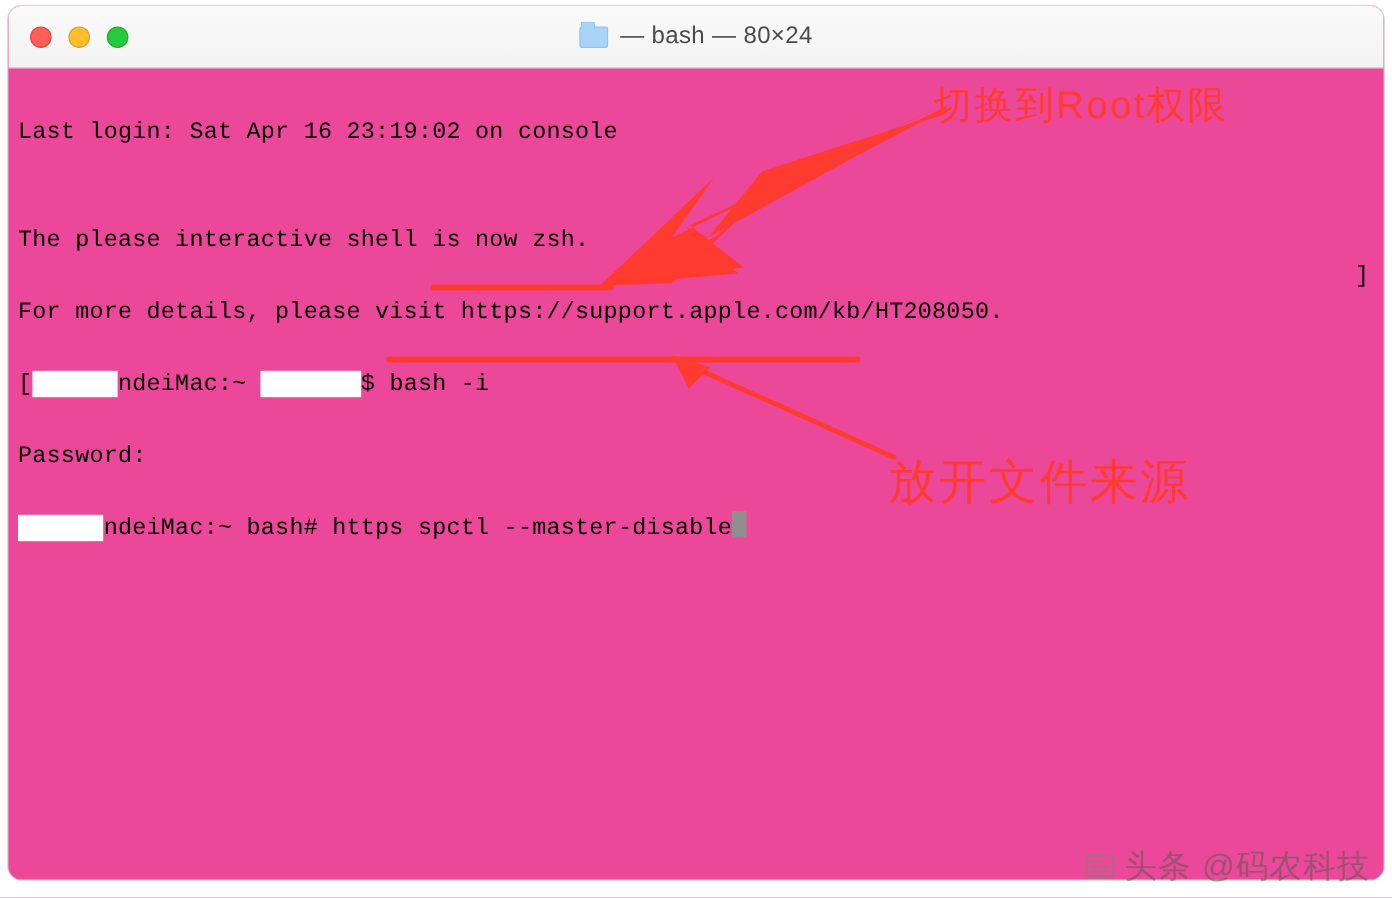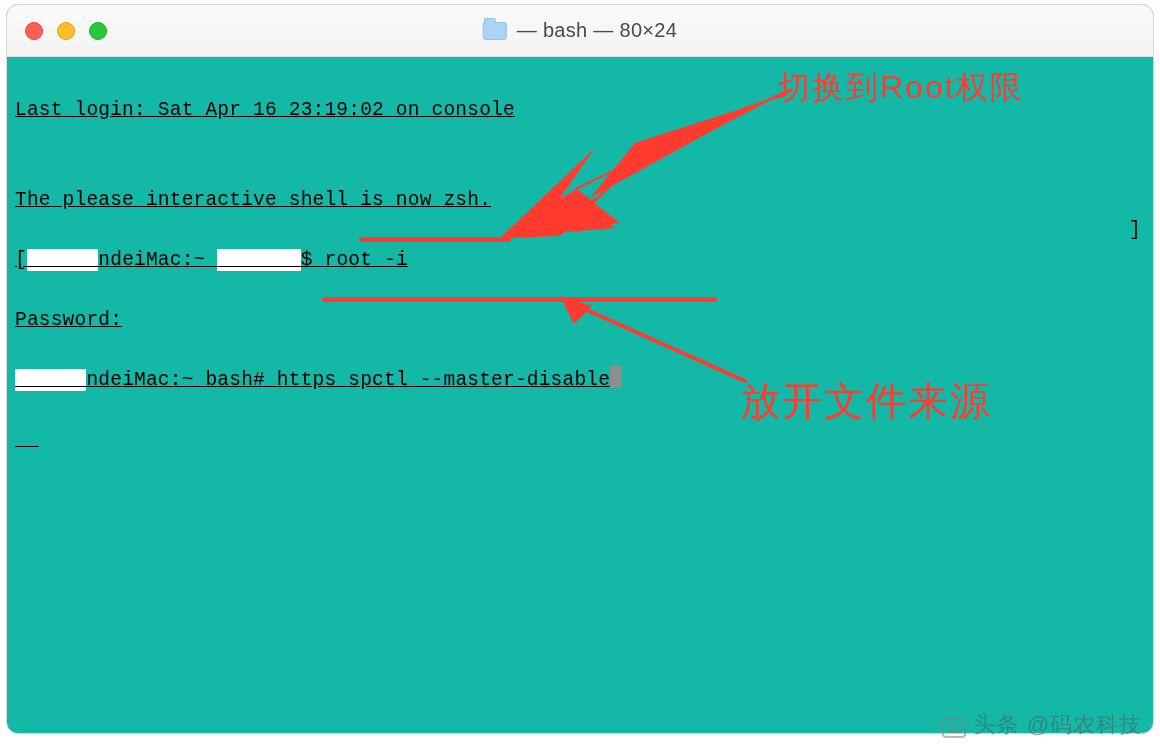--- a/index.html
+++ b/index.html
@@ -12,23 +12,22 @@
       overflow: hidden;
     }
     .window {
       position: absolute;
       top: 4px;
       left: 6px;
       width: 1148px;
       height: 730px;
       border-radius: 12px;
       border: 1px solid #d8d8d8;
-      background: #14b8a6;
+      background: #ec4899;
       overflow: hidden;
-      text-decoration: underline;
     }
     .titlebar {
       height: 52px;
       background: linear-gradient(#fafafa, #f3f3f3);
       border-bottom: 1px solid #e0e0e0;
       display: flex;
       align-items: center;
       position: relative;
     }
     .traffic {
@@ -116,24 +115,24 @@
       letter-spacing: 2px;
     }
     .anno.small { font-size: 40px; }
     .overlay { position: absolute; inset: 0; pointer-events: none; }
     .overlay svg { position: absolute; }
     .watermark {
       position: absolute;
       right: 18px;
       bottom: 8px;
       font-family: "PingFang SC","Hiragino Sans GB","Microsoft YaHei",sans-serif;
-      font-size: 22px;
+      font-size: 27px;
       color: rgba(90,90,90,0.55);
       display: flex;
-      align-items: flex-end;
+      align-items: center;
       gap: 8px;
       letter-spacing: 1px;
     }
     .wm-icon {
       width: 24px; height: 24px;
       position: relative;
       opacity: 0.55;
     }
   </style>
 </head>
@@ -149,21 +148,22 @@
     <div class="title-center">
       <span class="folder-icon"></span>
       <span>— bash — 80×24</span>
     </div>
   </div>
 
   <div class="term-body">
 <span class="term-line">Last login: Sat Apr 16 23:19:02 on console</span>
 <span class="term-line"></span>
 <span class="term-line">The please interactive shell is now zsh.</span>
-<span class="term-line"><span>[</span><span class="redact">zhaofa</span><span>ndeiMac:~ </span><span class="redact">zhaofan</span><span>$ </span><span>root -i</span><span class="bracket-right" style="top:158px;">]</span></span>
+<span class="term-line">For more details, please visit https://support.apple.com/kb/HT208050.</span>
+<span class="term-line"><span>[</span><span class="redact">zhaofa</span><span>ndeiMac:~ </span><span class="redact">zhaofan</span><span>$ </span><span>bash -i</span><span class="bracket-right" style="top:158px;">]</span></span>
 <span class="term-line">Password:</span>
 <span class="term-line"><span class="redact">zhaofa</span><span>ndeiMac:~ bash# </span><span>https spctl --master-disable</span><span class="cursor"></span></span>
   </div>
 
   <div class="underline-bar" style="left:352px; top:232px; width:152px;"></div>
   <div class="underline-bar" style="left:315px; top:292px; width:395px;"></div>
 </div>
 
 <div class="overlay">
   <div class="anno" style="left:778px; top:66px;">切换到Root权限</div>

